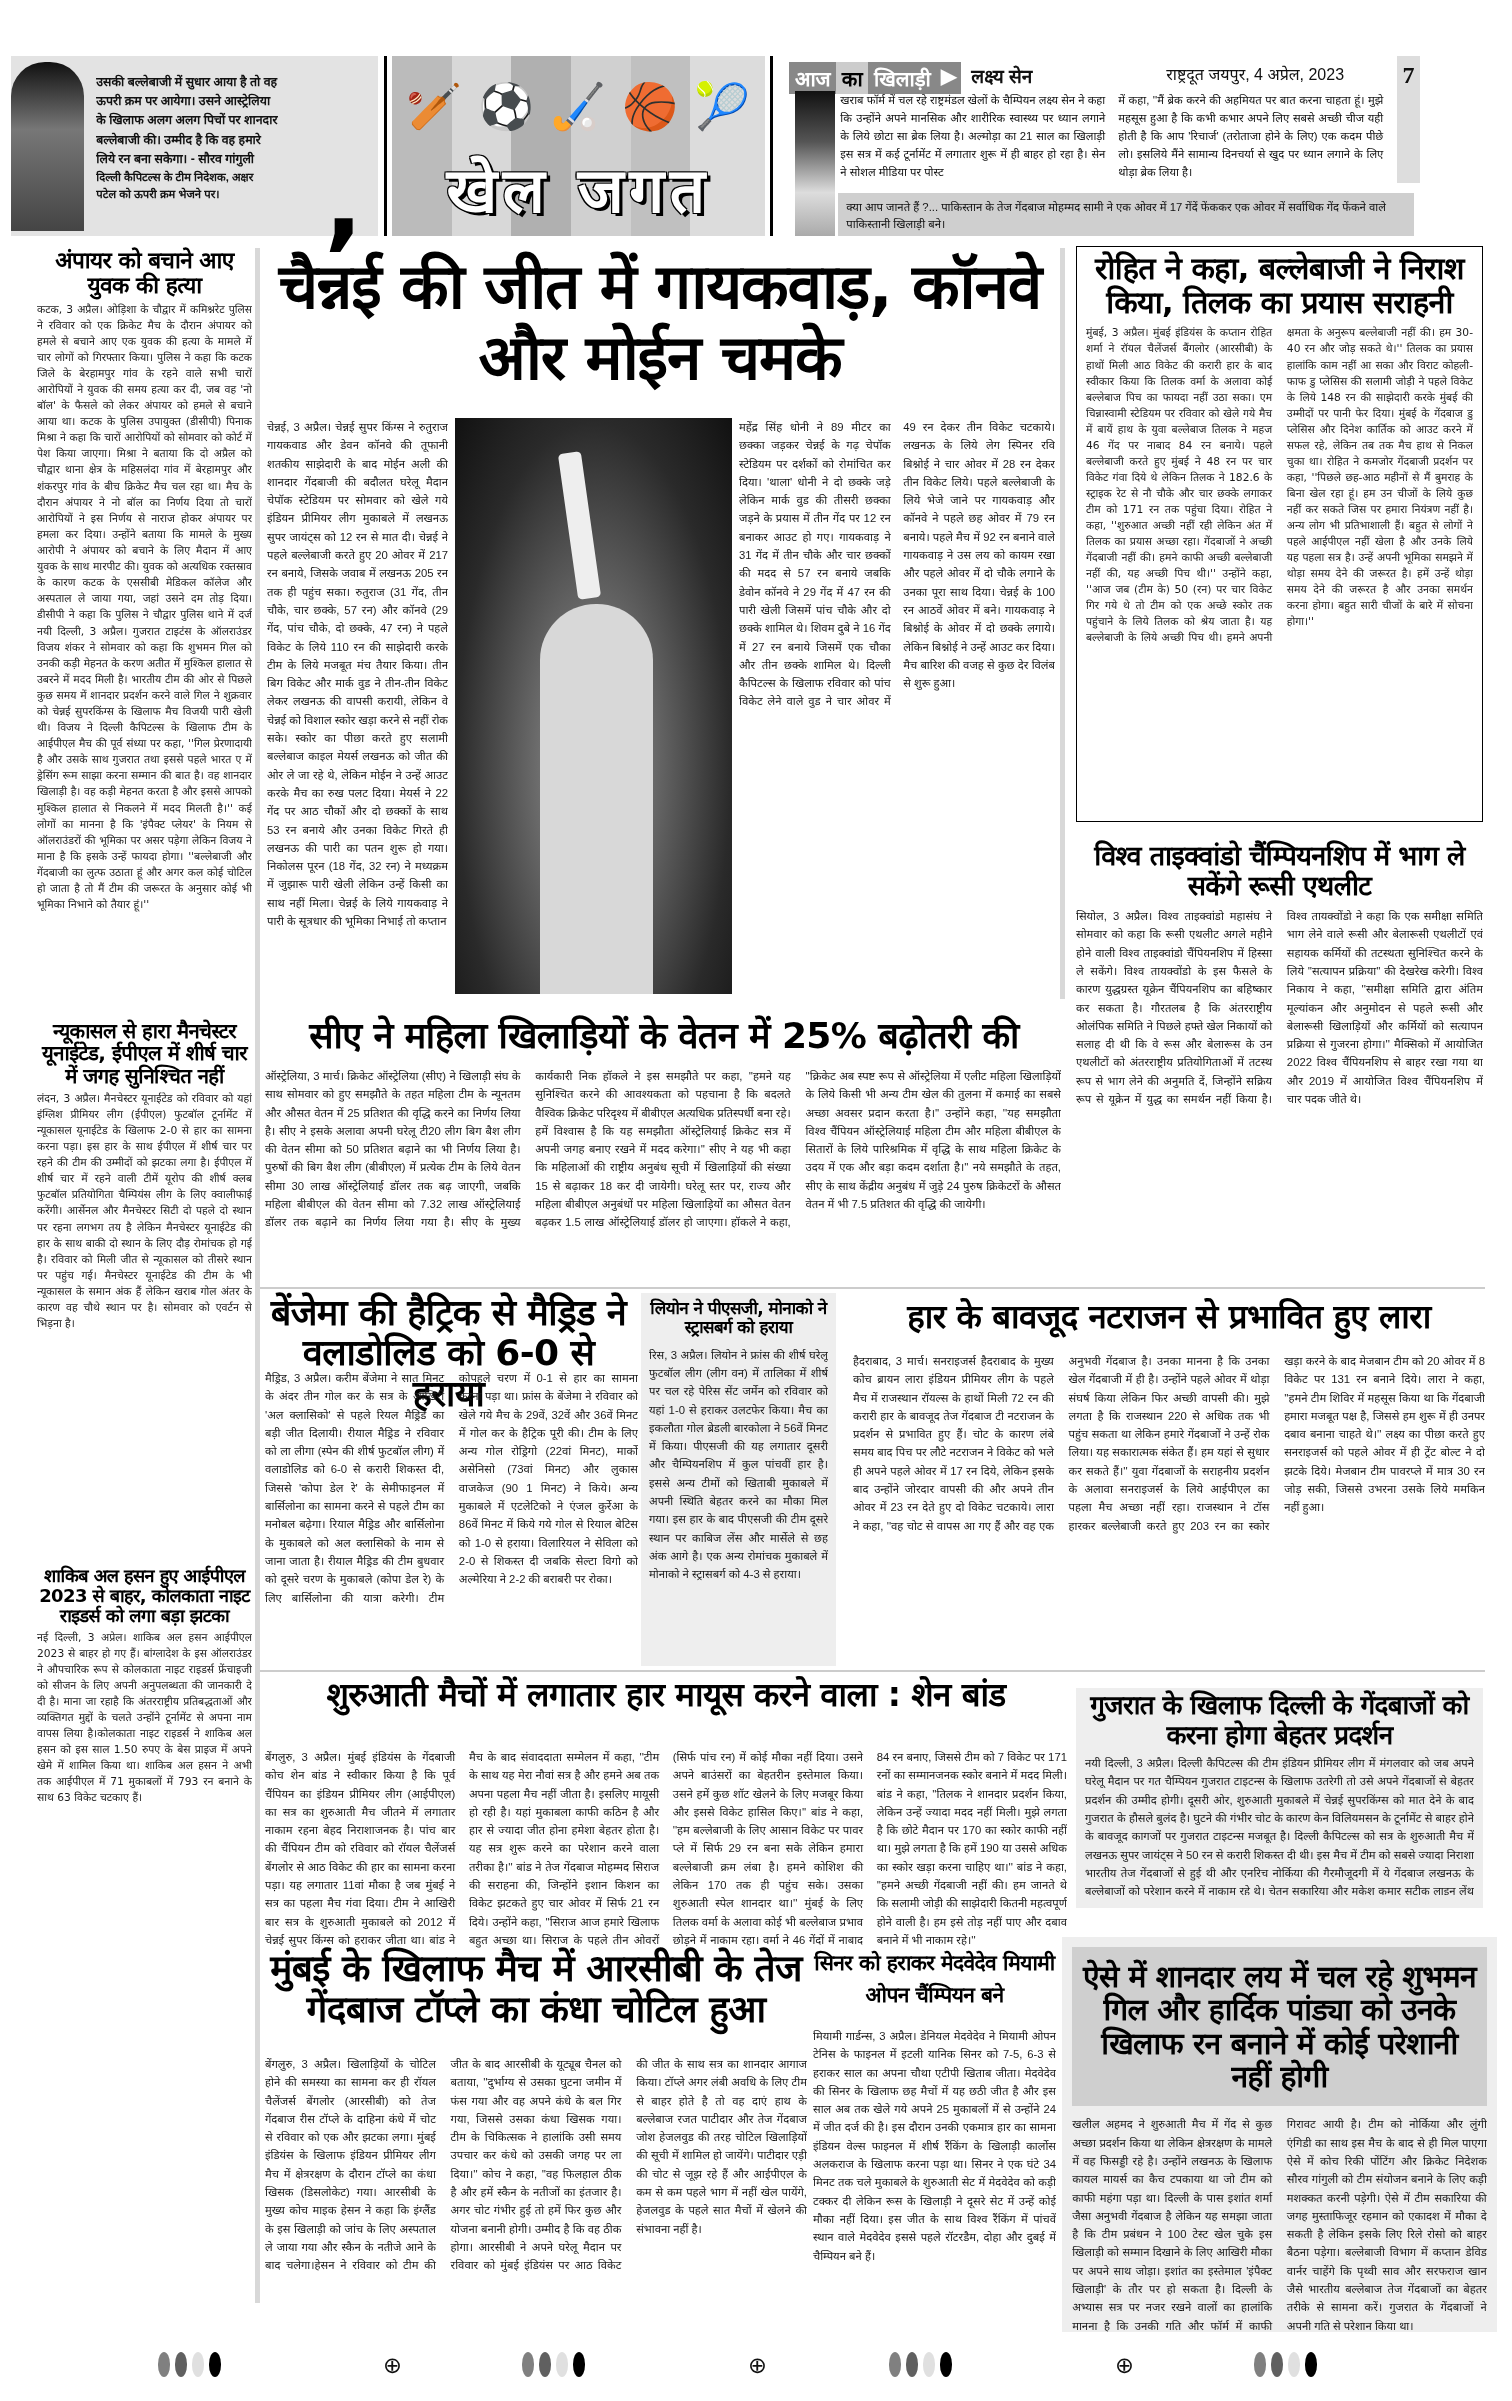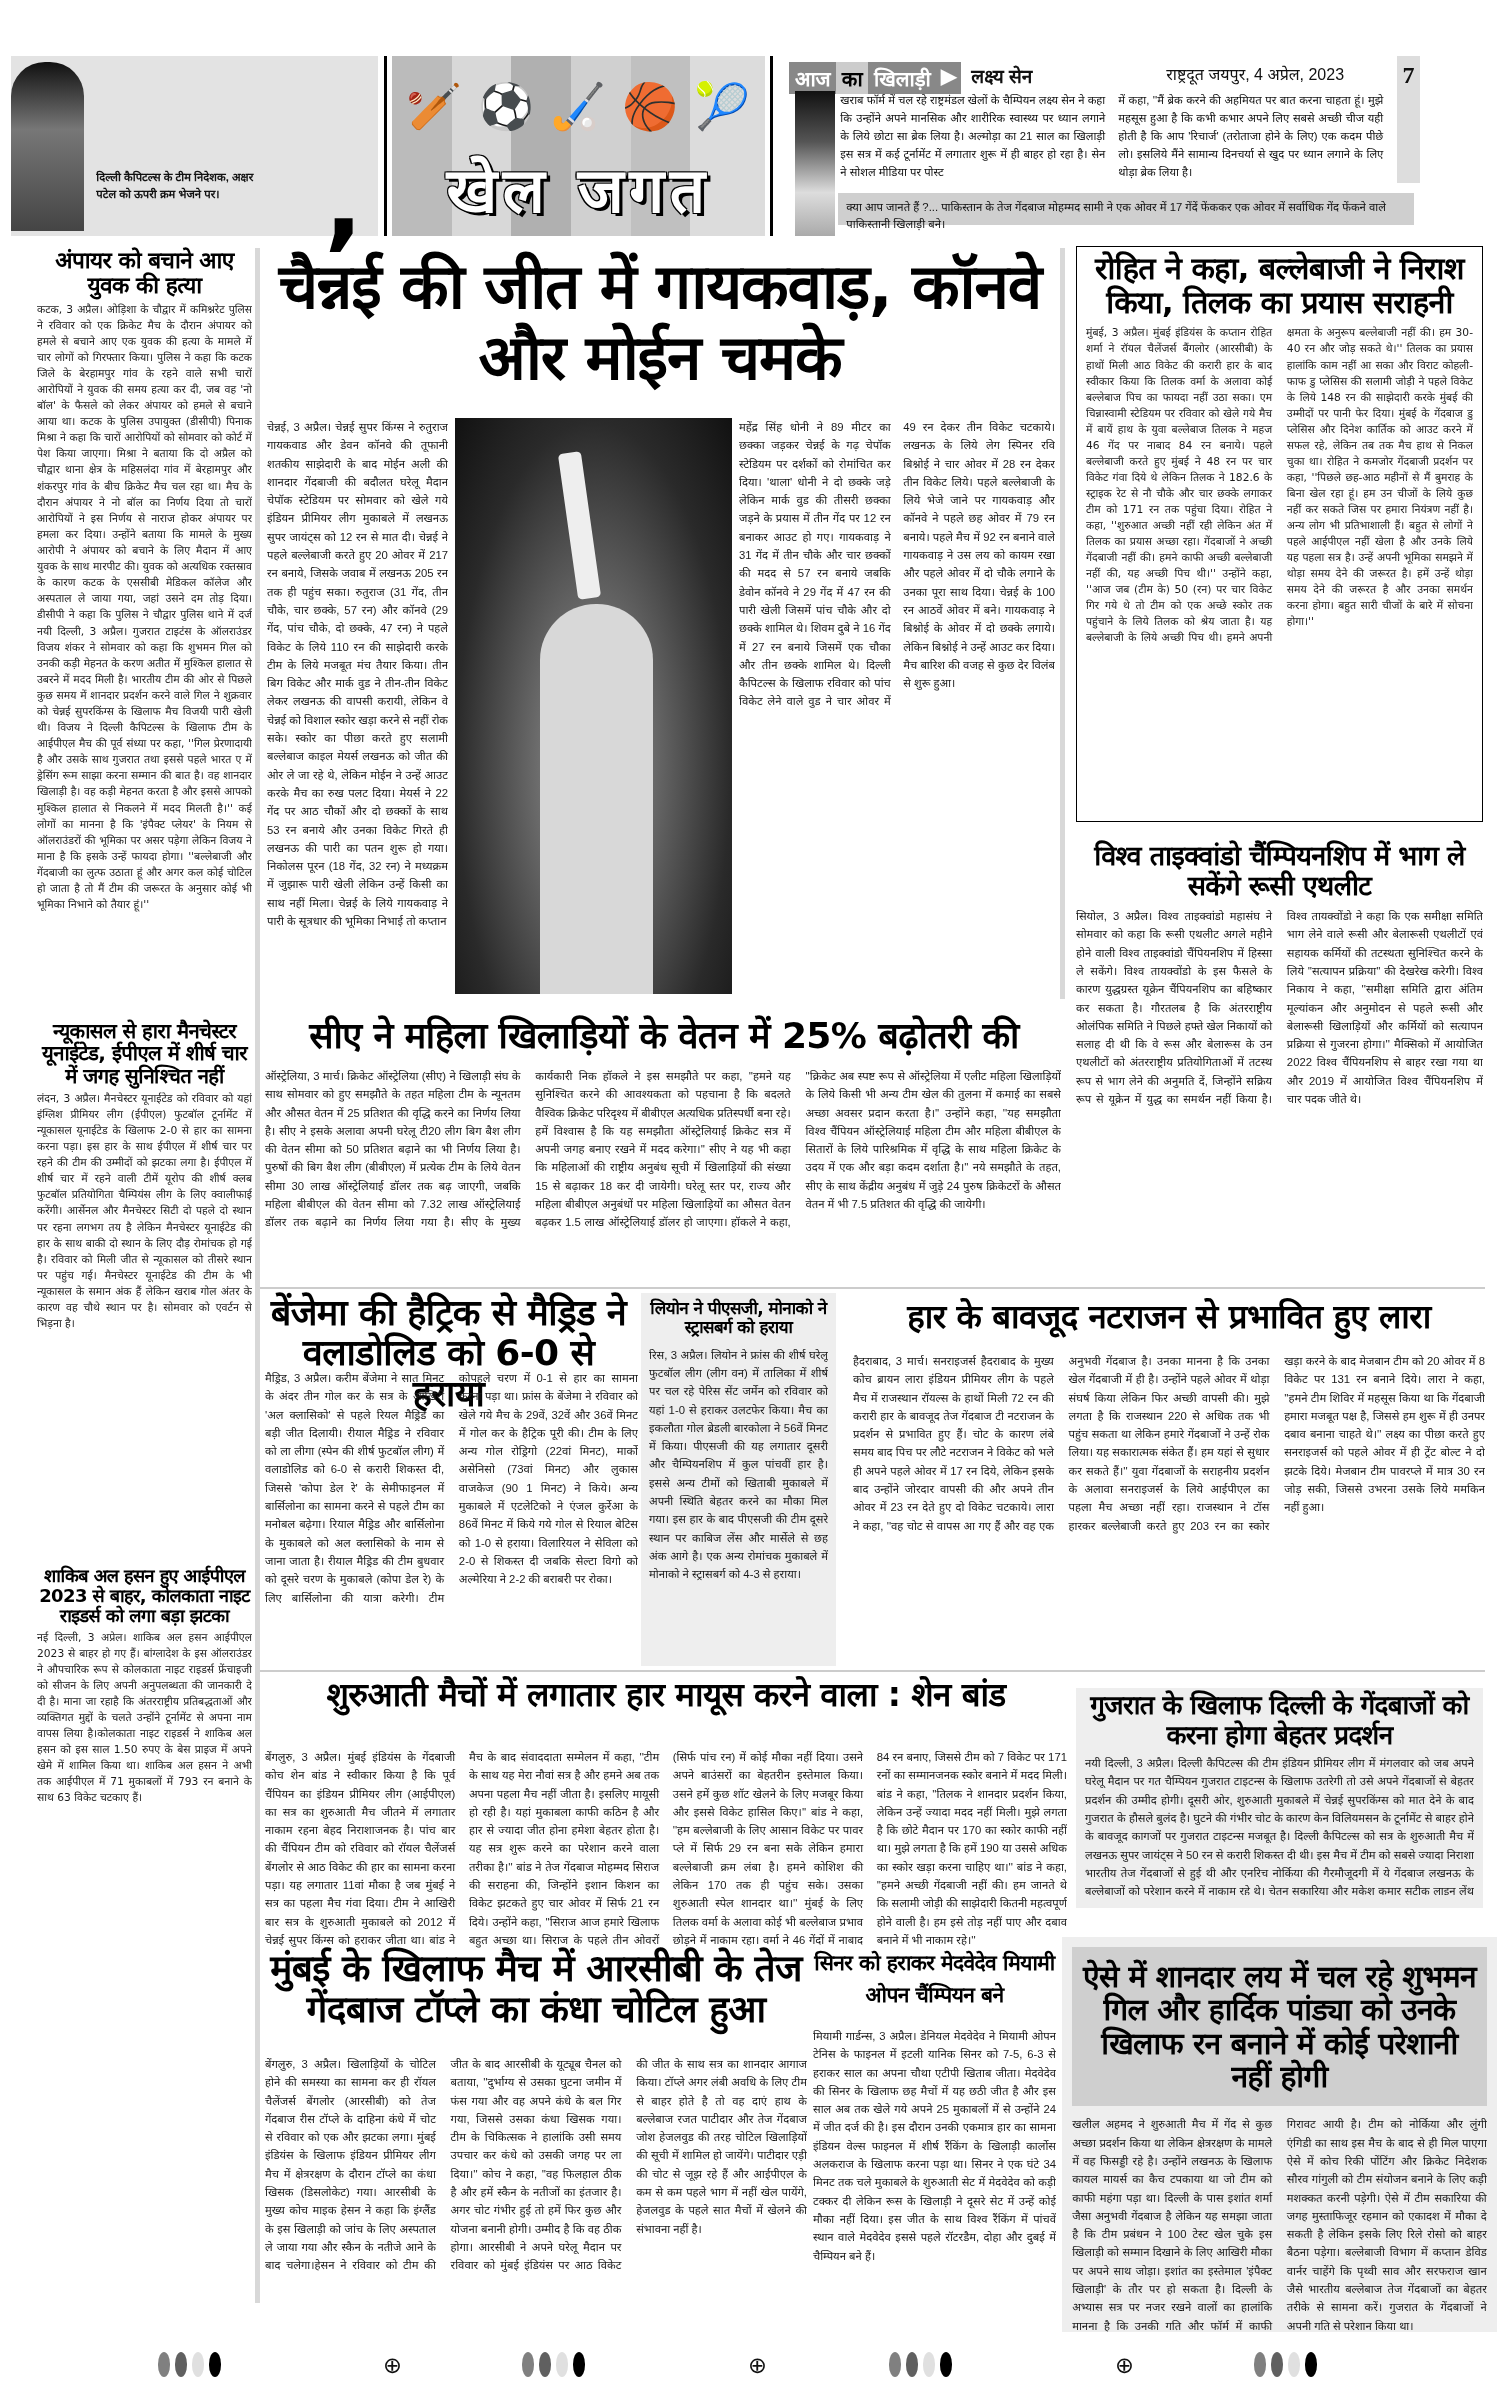--- a/index.html
+++ b/index.html
@@ -17,20 +17,21 @@
   .divider-v { position: absolute; width: 4.5px; background: #d8d8d8; }
   .rule { position: absolute; background: #000; }
 </style>
 </head>
 <body>
 
 <div class="abs" style="left:11.3px;top:56px;width:1403px;height:181px;">
 
   <div class="abs" style="left:0;top:0;width:367px;height:180px;background:#e3e3e3;">
     <div class="abs photo" style="left:0;top:5.6px;width:73px;height:169px;background:linear-gradient(180deg,#111 0%,#777 40%,#444 100%);border-radius:34px 34px 0 0;"></div>
+    <div class="abs" style="left:85px;top:17px;width:186px;font-family:'Liberation Sans',sans-serif;font-weight:bold;font-size:12.4px;line-height:1.55;">उसकी बल्लेबाजी में सुधार आया है तो वह ऊपरी क्रम पर आयेगा। उसने आस्ट्रेलिया के खिलाफ अलग अलग पिचों पर शानदार बल्लेबाजी की। उम्मीद है कि वह हमारे लिये रन बना सकेगा। - सौरव गांगुली</div>
     <div class="abs" style="left:85px;top:113px;width:169px;font-family:'Liberation Sans',sans-serif;font-weight:bold;font-size:11.3px;line-height:1.5;">दिल्ली कैपिटल्स के टीम निदेशक, अक्षर पटेल को ऊपरी क्रम भेजने पर।</div>
     <div class="abs" style="left:313px;top:116px;width:28px;height:56px;font-size:102px;line-height:0.6;font-weight:bold;color:#000;">,</div>
   </div>
   <div class="rule" style="left:373px;top:0;width:2.8px;height:180px;"></div>
 
   <div class="abs" style="left:381px;top:0;width:373px;height:180px;background:linear-gradient(90deg,#bbb 0 16%,#d8d8d8 16% 32%,#b0b0b0 32% 48%,#d0d0d0 48% 64%,#c0c0c0 64% 80%,#dcdcdc 80% 100%);">
     <div class="abs" style="left:5.6px;top:11.3px;width:361px;height:79px;display:flex;justify-content:space-around;align-items:center;font-size:45px;">
       <span>🏏</span>
       <span>⚽</span>
       <span>🏑</span>
@@ -46,21 +47,21 @@
     <span style="background:#ccc;color:#000;padding:2.3px 5.6px;">का</span>
     <span style="background:#888;padding:2.3px 5.6px;">खिलाड़ी</span>
     <span style="background:#888;padding:2.3px 4.5px;">▶</span>
   </div>
   <div class="abs" style="left:960px;top:6.8px;font-family:'Liberation Sans',sans-serif;font-weight:bold;font-size:19px;">लक्ष्य सेन</div>
   <div class="abs" style="left:1155px;top:6.8px;font-family:'Liberation Sans',sans-serif;font-size:16px;">राष्ट्रदूत जयपुर, 4 अप्रेल, 2023</div>
   <div class="abs" style="left:1386px;top:0;width:22.6px;height:127px;background:#ddd;font-family:'Liberation Serif',serif;font-weight:bold;font-size:24px;text-align:center;padding-top:5.6px;">7</div>
   <div class="abs photo" style="left:784px;top:35px;width:40px;height:145px;background:linear-gradient(180deg,#111 0%,#555 35%,#ddd 70%,#aaa 100%);"></div>
   <div class="abs cond" style="left:829px;top:35px;width:265px;font-size:11.3px;line-height:1.6;text-align:justify;">खराब फॉर्म में चल रहे राष्ट्रमंडल खेलों के चैम्पियन लक्ष्य सेन ने कहा कि उन्होंने अपने मानसिक और शारीरिक स्वास्थ्य पर ध्यान लगाने के लिये छोटा सा ब्रेक लिया है। अल्मोड़ा का 21 साल का खिलाड़ी इस सत्र में कई टूर्नामेंट में लगातार शुरू में ही बाहर हो रहा है। सेन ने सोशल मीडिया पर पोस्ट</div>
   <div class="abs cond" style="left:1107px;top:35px;width:265px;font-size:11.3px;line-height:1.6;text-align:justify;">में कहा, ''मैं ब्रेक करने की अहमियत पर बात करना चाहता हूं। मुझे महसूस हुआ है कि कभी कभार अपने लिए सबसे अच्छी चीज यही होती है कि आप 'रिचार्ज' (तरोताजा होने के लिए) एक कदम पीछे लो। इसलिये मैंने सामान्य दिनचर्या से खुद पर ध्यान लगाने के लिए थोड़ा ब्रेक लिया है।</div>
-  <div class="abs" style="left:827px;top:137px;width:576px;height:32px;background:#cfcfcf;font-family:'Liberation Sans',sans-serif;font-size:11.3px;line-height:1.55;padding:5.6px 8px;">क्या आप जानते हैं ?... पाकिस्तान के तेज गेंदबाज मोहम्मद सामी ने एक ओवर में 17 गेंदें फेंककर एक ओवर में सर्वाधिक गेंद फेंकने वाले पाकिस्तानी खिलाड़ी बने।</div>
+  <div class="abs" style="left:827px;top:137px;width:576px;height:43px;background:#cfcfcf;font-family:'Liberation Sans',sans-serif;font-size:11.3px;line-height:1.55;padding:5.6px 8px;">क्या आप जानते हैं ?... पाकिस्तान के तेज गेंदबाज मोहम्मद सामी ने एक ओवर में 17 गेंदें फेंककर एक ओवर में सर्वाधिक गेंद फेंकने वाले पाकिस्तानी खिलाड़ी बने।</div>
 </div>
 
 <div class="abs" style="left:37px;top:248px;width:215px;height:2055px;">
   <div class="hl" style="font-size:22.6px;margin-bottom:3.4px;">अंपायर को बचाने आए युवक की हत्या</div>
   <div class="body-text" style="height:322px;">कटक, 3 अप्रैल। ओड़िशा के चौद्वार में कमिश्नरेट पुलिस ने रविवार को एक क्रिकेट मैच के दौरान अंपायर को हमले से बचाने आए एक युवक की हत्या के मामले में चार लोगों को गिरफ्तार किया। पुलिस ने कहा कि कटक जिले के बेरहामपुर गांव के रहने वाले सभी चारों आरोपियों ने युवक की समय हत्या कर दी, जब वह 'नो बॉल' के फैसले को लेकर अंपायर को हमले से बचाने आया था। कटक के पुलिस उपायुक्त (डीसीपी) पिनाक मिश्रा ने कहा कि चारों आरोपियों को सोमवार को कोर्ट में पेश किया जाएगा। मिश्रा ने बताया कि दो अप्रैल को चौद्वार थाना क्षेत्र के महिसलंदा गांव में बेरहामपुर और शंकरपुर गांव के बीच क्रिकेट मैच चल रहा था। मैच के दौरान अंपायर ने नो बॉल का निर्णय दिया तो चारों आरोपियों ने इस निर्णय से नाराज होकर अंपायर पर हमला कर दिया। उन्होंने बताया कि मामले के मुख्य आरोपी ने अंपायर को बचाने के लिए मैदान में आए युवक के साथ मारपीट की। युवक को अत्यधिक रक्तस्राव के कारण कटक के एससीबी मेडिकल कॉलेज और अस्पताल ले जाया गया, जहां उसने दम तोड़ दिया। डीसीपी ने कहा कि पुलिस ने चौद्वार पुलिस थाने में दर्ज प्राथमिकी के आधार पर एक आरोपी को बेरहामपुर गांव से गिरफ्तार किया और बाद में तीन अन्य को गिरफ्तार किया गया।</div>
   <div class="body-text" style="height:390px;">नयी दिल्ली, 3 अप्रैल। गुजरात टाइटंस के ऑलराउंडर विजय शंकर ने सोमवार को कहा कि शुभमन गिल को उनकी कड़ी मेहनत के करण अतीत में मुश्किल हालात से उबरने में मदद मिली है। भारतीय टीम की ओर से पिछले कुछ समय में शानदार प्रदर्शन करने वाले गिल ने शुक्रवार को चेन्नई सुपरकिंग्स के खिलाफ मैच विजयी पारी खेली थी। विजय ने दिल्ली कैपिटल्स के खिलाफ टीम के आईपीएल मैच की पूर्व संध्या पर कहा, ''गिल प्रेरणादायी है और उसके साथ गुजरात तथा इससे पहले भारत ए में ड्रेसिंग रूम साझा करना सम्मान की बात है। वह शानदार खिलाड़ी है। वह कड़ी मेहनत करता है और इससे आपको मुश्किल हालात से निकलने में मदद मिलती है।'' कई लोगों का मानना है कि 'इंपैक्ट प्लेयर' के नियम से ऑलराउंडरों की भूमिका पर असर पड़ेगा लेकिन विजय ने माना है कि इसके उन्हें फायदा होगा। ''बल्लेबाजी और गेंदबाजी का लुत्फ उठाता हूं और अगर कल कोई चोटिल हो जाता है तो मैं टीम की जरूरत के अनुसार कोई भी भूमिका निभाने को तैयार हूं।''</div>
   <div class="hl" style="font-size:20.3px;margin:5.6px 0 3.4px;">न्यूकासल से हारा मैनचेस्टर यूनाईटेड, ईपीएल में शीर्ष चार में जगह सुनिश्चित नहीं</div>
   <div class="body-text" style="height:469px;">लंदन, 3 अप्रैल। मैनचेस्टर यूनाईटेड को रविवार को यहां इंग्लिश प्रीमियर लीग (ईपीएल) फुटबॉल टूर्नामेंट में न्यूकासल यूनाईटेड के खिलाफ 2-0 से हार का सामना करना पड़ा। इस हार के साथ ईपीएल में शीर्ष चार पर रहने की टीम की उम्मीदों को झटका लगा है। ईपीएल में शीर्ष चार में रहने वाली टीमें यूरोप की शीर्ष क्लब फुटबॉल प्रतियोगिता चैम्पियंस लीग के लिए क्वालीफाई करेंगी। आर्सेनल और मैनचेस्टर सिटी दो पहले दो स्थान पर रहना लगभग तय है लेकिन मैनचेस्टर यूनाईटेड की हार के साथ बाकी दो स्थान के लिए दौड़ रोमांचक हो गई है। रविवार को मिली जीत से न्यूकासल को तीसरे स्थान पर पहुंच गई। मैनचेस्टर यूनाईटेड की टीम के भी न्यूकासल के समान अंक हैं लेकिन खराब गोल अंतर के कारण वह चौथे स्थान पर है। सोमवार को एवर्टन से भिड़ना है।</div>
   <div class="hl" style="font-size:18px;margin:5.6px 0 3.4px;">शाकिब अल हसन हुए आईपीएल 2023 से बाहर, कोलकाता नाइट राइडर्स को लगा बड़ा झटका</div>
   <div class="body-text" style="height:339px;">नई दिल्ली, 3 अप्रेल। शाकिब अल हसन आईपीएल 2023 से बाहर हो गए हैं। बांग्लादेश के इस ऑलराउंडर ने औपचारिक रूप से कोलकाता नाइट राइडर्स फ्रेंचाइजी को सीजन के लिए अपनी अनुपलब्धता की जानकारी दे दी है। माना जा रहाहै कि अंतरराष्ट्रीय प्रतिबद्धताओं और व्यक्तिगत मुद्दों के चलते उन्होंने टूर्नामेंट से अपना नाम वापस लिया है।कोलकाता नाइट राइडर्स ने शाकिब अल हसन को इस साल 1.50 रुपए के बेस प्राइज में अपने खेमे में शामिल किया था। शाकिब अल हसन ने अभी तक आईपीएल में 71 मुकाबलों में 793 रन बनाने के साथ 63 विकेट चटकाए हैं।</div>

